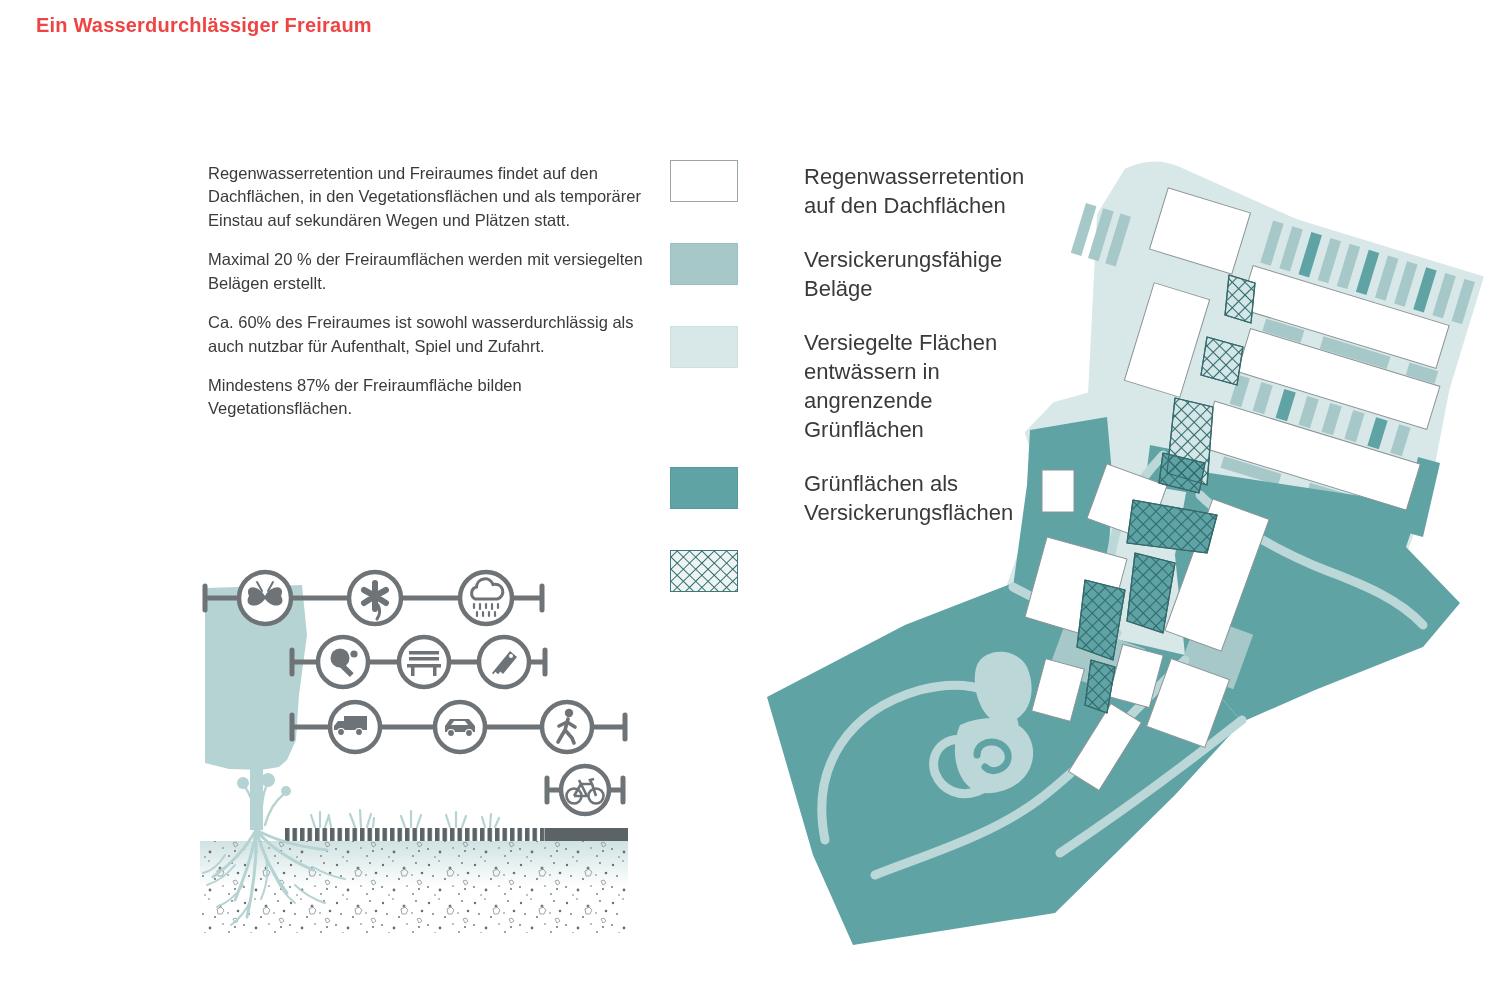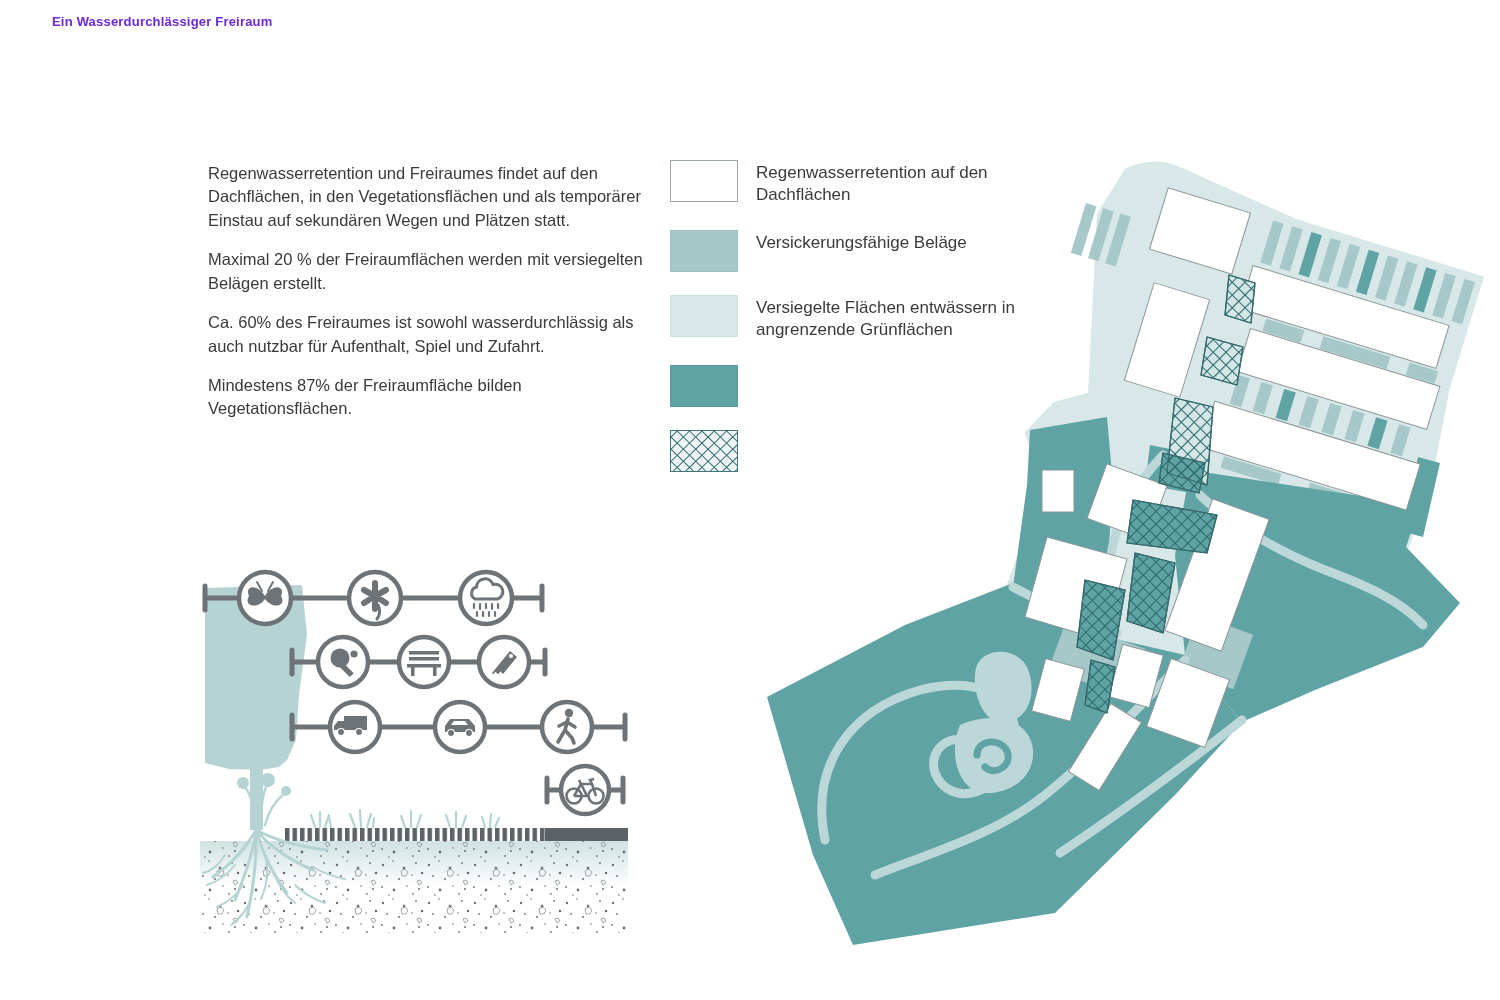--- a/index.html
+++ b/index.html
@@ -1,31 +1,31 @@
 <!DOCTYPE html>
 <html><head>
 <meta charset="utf-8">
 <style>
   html,body{margin:0;padding:0;background:#fff;}
   #page{position:relative;width:1500px;height:1000px;background:#ffffff;overflow:hidden;
         font-family:"Liberation Sans",sans-serif;color:#3a3a3a;}
-  #title{position:absolute;left:52px;top:14px;font-size:13px;font-weight:bold;color:#6d28d9;
+  #title{position:absolute;left:36px;top:14px;font-size:20px;font-weight:bold;color:#ef4444;
          letter-spacing:.2px;}
   #intro{position:absolute;left:208px;top:162px;width:435px;font-size:16.5px;line-height:1.42;}
   #intro p{margin:0 0 16px 0;}
   #legend{position:absolute;left:670px;top:160px;width:370px;}
   .lrow{display:flex;align-items:flex-start;margin-bottom:23px;}
   .sw{width:68px;height:42px;flex:0 0 68px;margin-right:18px;box-sizing:border-box;}
   .sw0{background:#fff;border:1.5px solid #9aa5a7;}
   .sw1{background:#d8e7e7;border:1px solid #cfe0e0;}
   .sw2{background:#a6c8c9;border:1px solid #9dbfc0;}
   .sw3{background:#5fa3a5;border:1px solid #579a9c;}
   .sw4{border:1.2px solid #42777a;padding:0;background:#eef4f4;}
   .sw4 svg{display:block;width:100%;height:100%;}
-  .ltext{font-size:17px;line-height:1.32;padding-top:2px;}
+  .ltext{font-size:22px;line-height:1.32;padding-top:2px;margin-left:48px;}
   #sketch{position:absolute;left:195px;top:555px;}
   #siteplan{position:absolute;left:755px;top:155px;}
 </style>
 </head>
 <body>
 
 <div id="page">
 
   <div id="title">Ein Wasserdurchlässiger Freiraum</div>
 
@@ -44,20 +44,21 @@
     <div class="lrow">
       <div class="sw sw2"></div>
       <div class="ltext">Versickerungsfähige Beläge</div>
     </div>
     <div class="lrow">
       <div class="sw sw1"></div>
       <div class="ltext">Versiegelte Flächen entwässern in angrenzende Grünflächen</div>
     </div>
     <div class="lrow">
       <div class="sw sw3"></div>
+      <div class="ltext">Grünflächen als Versickerungsflächen</div>
     </div>
     <div class="lrow">
       <div class="sw sw4">
         <svg viewBox="0 0 68 42" preserveAspectRatio="none">
           <defs>
             <pattern id="lxh" width="9" height="9" patternUnits="userSpaceOnUse" patternTransform="rotate(45)">
               <path d="M4.5 0 V9 M0 4.5 H9" stroke="#2e6a6d" stroke-width="1"></path>
             </pattern>
           </defs>
           <rect width="68" height="42" fill="url(#lxh)"></rect>

